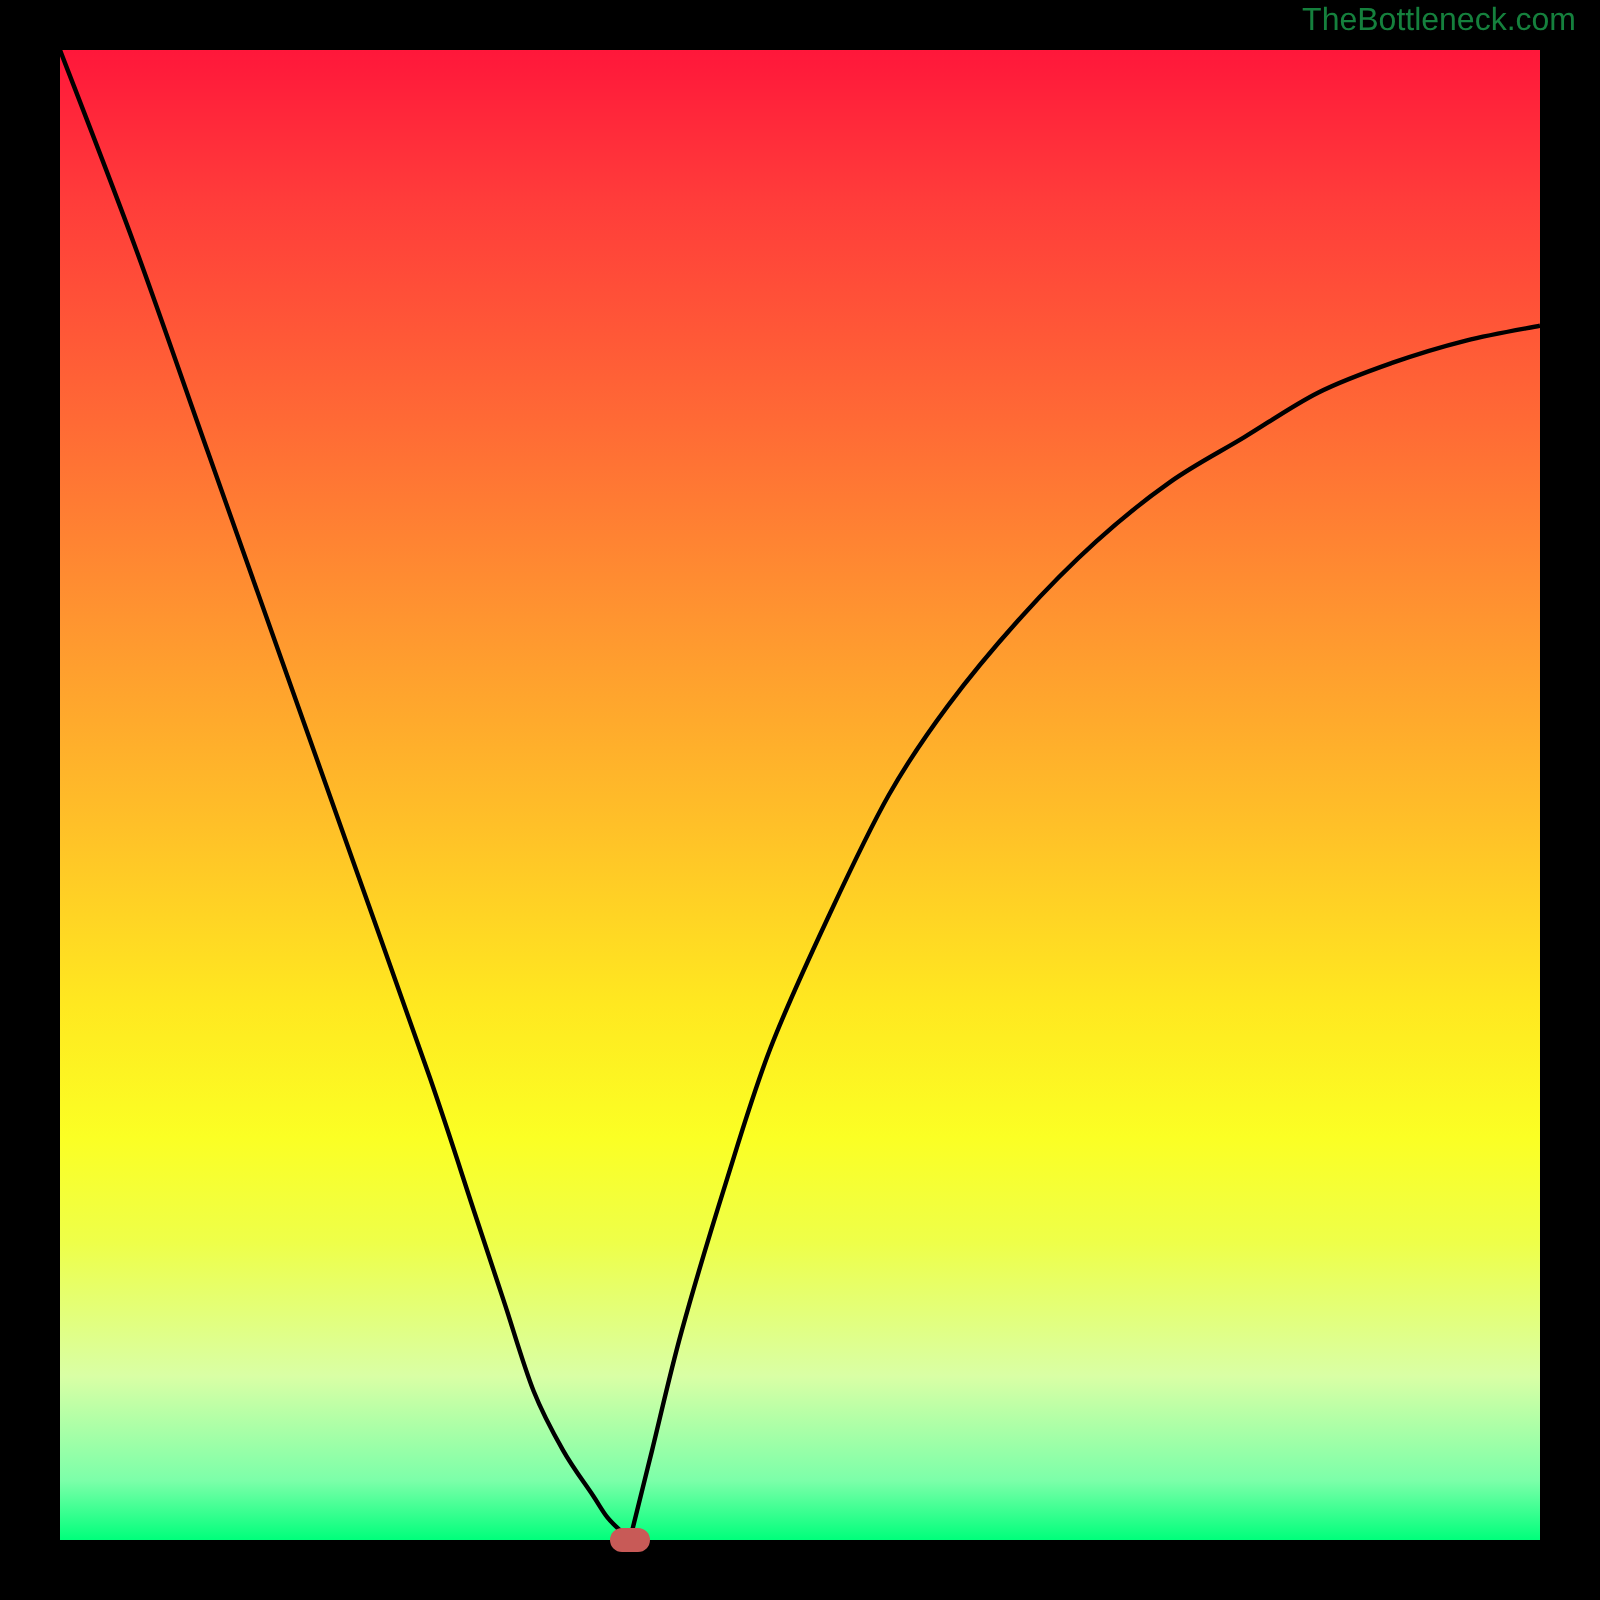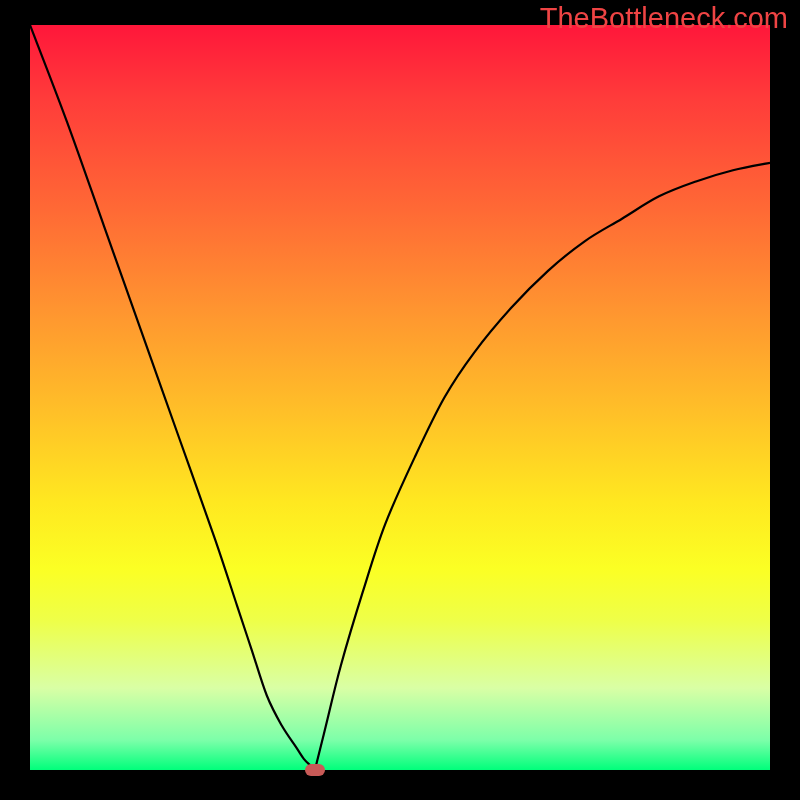--- a/index.html
+++ b/index.html
@@ -8,22 +8,22 @@
     height: 800px;
     background: #000;
     position: relative;
     overflow: hidden;
     font-family: Arial, Helvetica, sans-serif;
   }
   .watermark {
     position: absolute;
     top: 2px;
     right: 12px;
-    color: #ef4444;
-    font-size: 29px;
+    color: #15803d;
+    font-size: 16px;
     font-weight: 500;
     z-index: 10;
   }
   .plot-bg {
     position: absolute;
     left: 30px;
     top: 25px;
     width: 740px;
     height: 745px;
     background: linear-gradient(to bottom,

